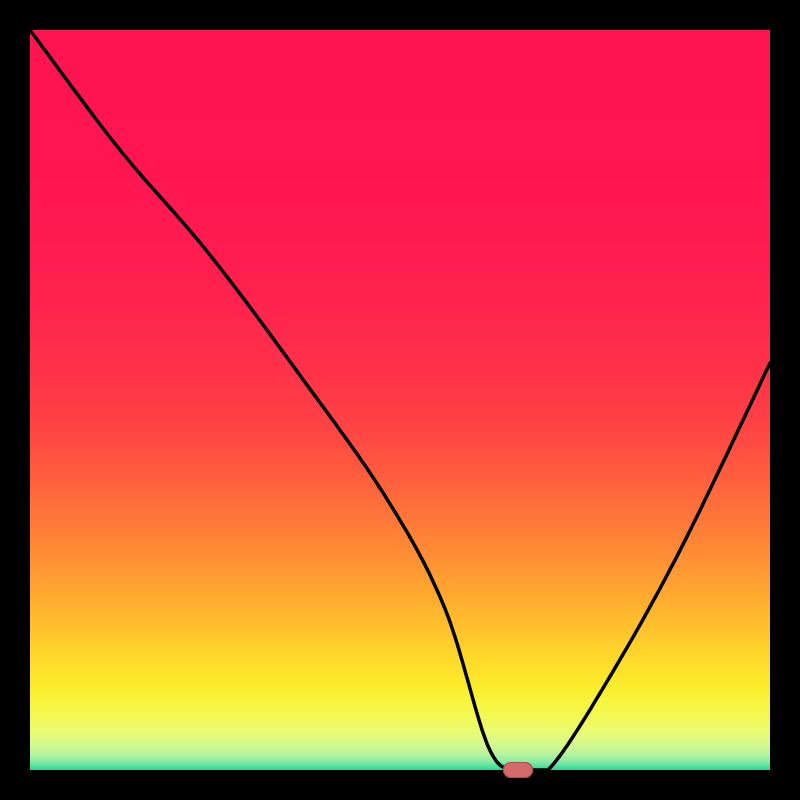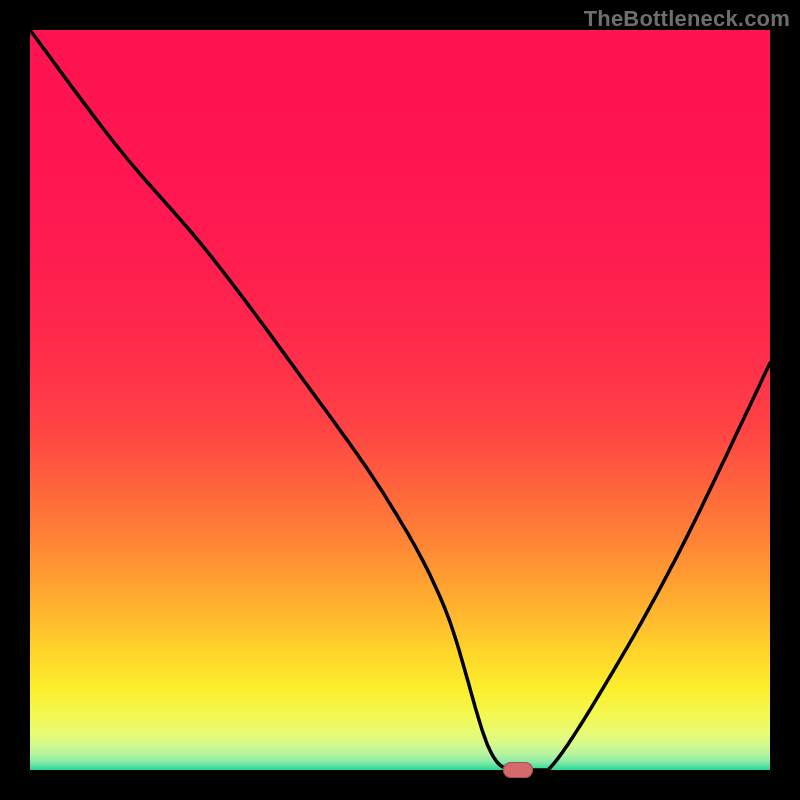--- a/index.html
+++ b/index.html
@@ -53,21 +53,20 @@
     width: 30px;
     height: 16px;
     border-radius: 8px;
     transform: translate(-50%, -50%);
   }
 </style>
 </head>
 <body>
 
 <div class="frame">
-  <div class="watermark">TheBottleneck.com</div>
 
   <div class="plot" id="plot">
       <div class="grad-row" style="top: 0px; background: rgb(255, 20, 82);"></div>
       <div class="grad-row" style="top: 1px; background: rgb(255, 20, 82);"></div>
       <div class="grad-row" style="top: 2px; background: rgb(255, 20, 82);"></div>
       <div class="grad-row" style="top: 3px; background: rgb(255, 20, 82);"></div>
       <div class="grad-row" style="top: 4px; background: rgb(255, 20, 82);"></div>
       <div class="grad-row" style="top: 5px; background: rgb(255, 20, 82);"></div>
       <div class="grad-row" style="top: 6px; background: rgb(255, 20, 82);"></div>
       <div class="grad-row" style="top: 7px; background: rgb(255, 20, 82);"></div>

